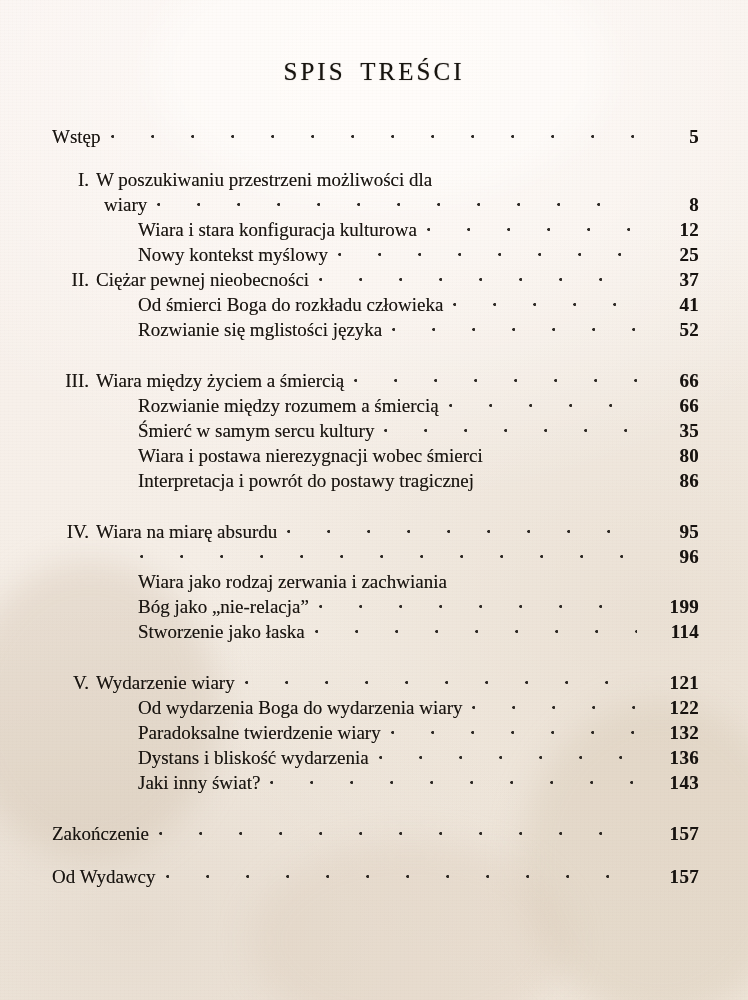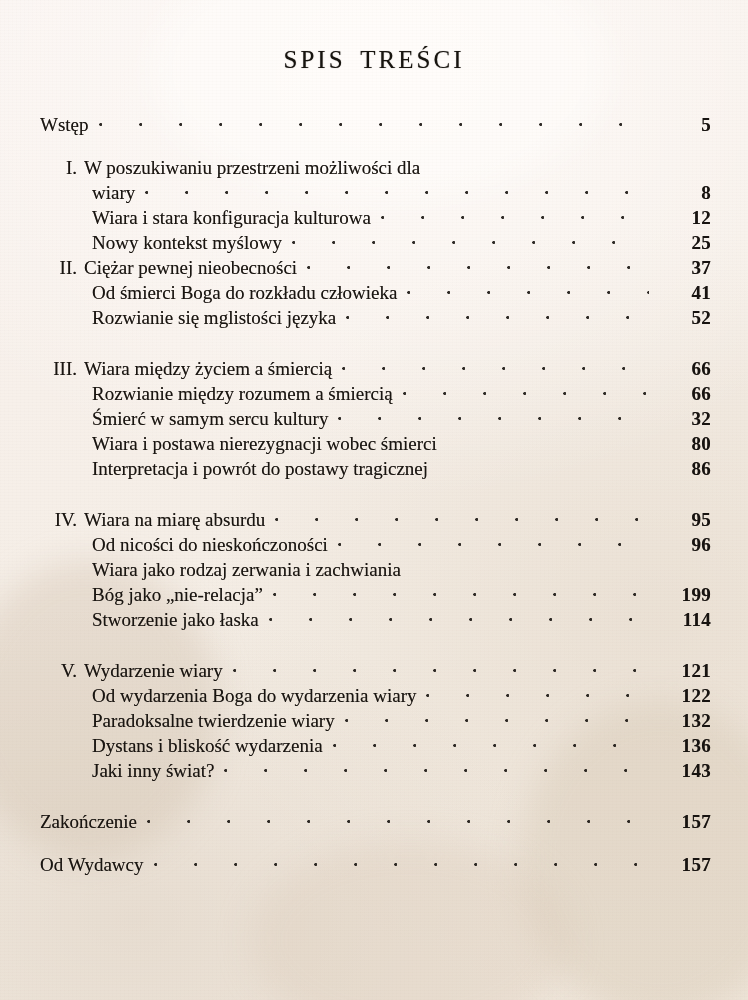--- a/index.html
+++ b/index.html
@@ -40,21 +40,21 @@
   .blotch {
     position: absolute;
     pointer-events: none;
     border-radius: 50%;
     filter: blur(16px);
   }
 
   .content {
     position: relative;
     z-index: 3;
-    padding: 4px;
+    padding: 16px;
   }
 
   
   .toc-title {
     text-align: center;
     font-size: 25px;
     letter-spacing: 3px;
     margin: 0;
     padding-top: 42px;
     font-weight: normal;
@@ -80,21 +80,21 @@
     color: #191511;
     text-shadow: 0 0 .6px rgba(35,28,22,.5);
     font-family: Liberation Serif, serif;
   }
 
   
   .entry.level-top { padding-left: 36px; }
   
   .entry.level-chap { padding-left: 28px; }
   
-  .entry.level-sub { padding-left: 88px; }
+  .entry.level-sub { padding-left: 88px; margin-left: 34px; }
   
   .entry.level-cont { padding-left: 88px; }
 
   .roman {
     width: 52px;
     flex: 0 0 52px;
     text-align: right;
     padding-right: 7px;
     box-sizing: border-box;
     white-space: nowrap;
@@ -210,41 +210,40 @@
           <span class="page-num">66</span>
         </li>
         <li class="entry level-sub">
           <span class="label">Rozwianie między rozumem a śmiercią</span>
           <span class="leader"></span>
           <span class="page-num">66</span>
         </li>
         <li class="entry level-sub">
           <span class="label">Śmierć w samym sercu kultury</span>
           <span class="leader"></span>
-          <span class="page-num">32</span>
+          <span class="page-num">35</span>
         </li>
         <li class="entry level-sub no-leader">
           <span class="label">Wiara i postawa nierezygnacji wobec śmierci</span>
           <span class="leader"></span>
           <span class="page-num">80</span>
         </li>
         <li class="entry level-sub no-leader">
           <span class="label">Interpretacja i powrót do postawy tragicznej</span>
           <span class="leader"></span>
           <span class="page-num">86</span>
         </li>
         <li class="gap-lg"></li>
         <li class="entry level-chap">
           <span class="roman">IV.</span>
           <span class="label">Wiara na miarę absurdu</span>
           <span class="leader"></span>
           <span class="page-num">95</span>
         </li>
         <li class="entry level-sub">
-          <span class="label">Od nicości do nieskończoności</span>
           <span class="leader"></span>
           <span class="page-num">96</span>
         </li>
         <li class="entry level-sub no-leader">
           <span class="label">Wiara jako rodzaj zerwania i zachwiania</span>
           <span class="leader"></span>
           <span class="page-num empty"></span>
         </li>
         <li class="entry level-sub">
           <span class="label">Bóg jako „nie-relacja”</span>

